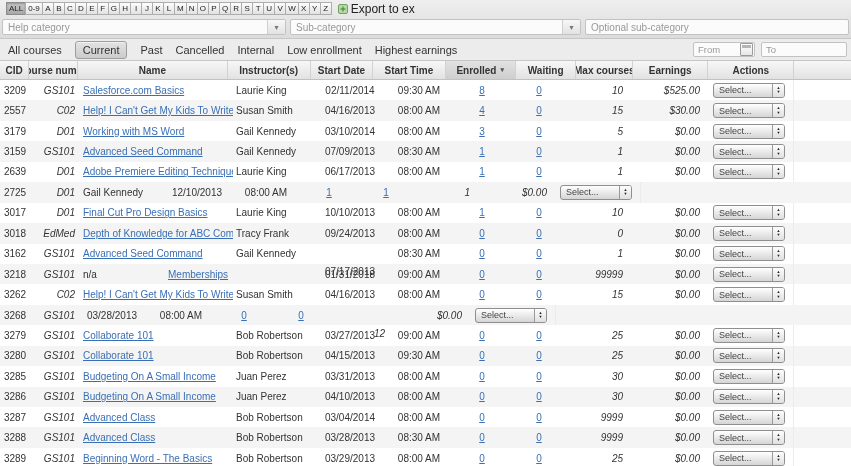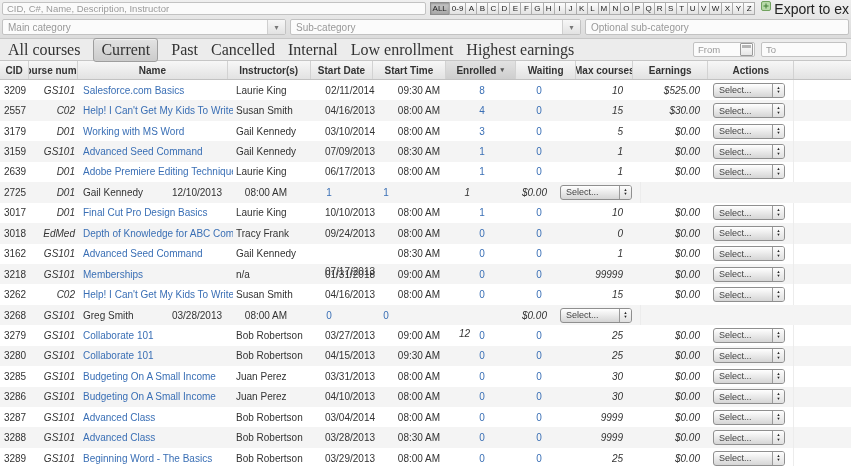--- a/index.html
+++ b/index.html
@@ -35,21 +35,21 @@
     background: linear-gradient(#fdfdfd, #e2e2e2);
     font-size: 8px; color: #222;
     display: flex; align-items: center; justify-content: center;
     cursor: default; white-space: nowrap;
   }
   .alpha-btn.selected {
     background: linear-gradient(#c9c9c9, #a8a8a8);
     border-color: #8d8d8d;
     box-shadow: inset 0 1px 2px rgba(0,0,0,.25);
   }
-  .export-btn { display: flex; align-items: flex-start; margin-left: 6px; white-space: nowrap; font-size: 14px; color: #222; }
+  .export-btn { display: flex; align-items: center; margin-left: 6px; white-space: nowrap; font-size: 12px; color: #222; }
   .export-btn svg { margin-right: 3px; flex: 0 0 auto; }
 
   .toolbar-row2 { display: flex; align-items: center; margin-top: 3px; height: 16px; }
   .fake-select {
     height: 16px; border: 1px solid #c2c2c2; border-radius: 2px;
     background: #fbfbfb; display: flex; align-items: center;
     overflow: hidden;
   }
   .fs-label { flex: 1; padding: 0 5px; color: #999; font-size: 10px; }
   .fs-chevron {
@@ -68,21 +68,21 @@
     font-family: "Liberation Sans", sans-serif; outline: none;
   }
   .optional-input::placeholder { color: #999; }
 
   
   .tabs-bar {
     height: 22px; display: flex; align-items: center;
     background: #ececec; border-bottom: 1px solid #c6c6c6;
     padding: 0 4px 0 8px;
   }
-  .tab { font-size: 16px; color: #333; margin-right: 13px; cursor: default; white-space: nowrap; font-family: Liberation Serif, serif; }
+  .tab { font-size: 11px; color: #333; margin-right: 13px; cursor: default; white-space: nowrap; }
   .tab.selected {
     border: 1px solid #9e9e9e; border-radius: 3px;
     background: linear-gradient(#e3e3e3, #cbcbcb);
     box-shadow: inset 0 1px 0 rgba(255,255,255,.5);
     padding: 2px 7px;
   }
   .date-filters { margin-left: auto; display: flex; align-items: center; }
   .date-field {
     height: 15px; border: 1px solid #c2c2c2; border-radius: 2px;
     background: #fbfbfb; display: flex; align-items: center; overflow: hidden;
@@ -126,21 +126,21 @@
   .trow { display: flex; align-items: center; height: 20.45px; background: #fff; }
   .trow.alt { background: #f4f4f4; }
   .td {
     overflow: hidden; white-space: nowrap; height: 100%;
     display: flex; align-items: center; font-size: 10px; color: #333;
   }
   .td.a-left   { justify-content: flex-start; padding-left: 3px; }
   .td.a-center { justify-content: center; }
   .td.a-right  { justify-content: flex-end; padding-right: 5px; font-style: italic; }
   .td.filler   { border-left: 1px solid #ececec; }
-  a.cell-link { color: var(--link, #3a6fb5); cursor: pointer; }
+  a.cell-link { color: var(--link, #3a6fb5); text-decoration: underline; cursor: pointer; }
 
   .mac-select {
     width: 72px; height: 15px;
     border: 1px solid #8f8f8f; border-radius: 3px;
     background: linear-gradient(#ffffff, #d5d5d5);
     display: flex; align-items: center; overflow: hidden; cursor: default;
   }
   .ms-label { flex: 1; padding: 0 5px; font-size: 9px; color: #444; }
   .ms-arrows {
     width: 12px; height: 100%;
@@ -148,21 +148,20 @@
     background: linear-gradient(#fdfdfd, #e0e0e0);
     display: flex; flex-direction: column; align-items: center; justify-content: center;
     font-size: 4px; line-height: 4.5px; color: #222;
   }
 </style>
 </head>
 <body>
 
 <div class="toolbar">
   <div class="toolbar-row1">
-    <input class="search-input" type="text" placeholder="CID, C#, Name, Description, Instructor" style="">
     <div class="alpha-group" id="alpha-group">
         <div class="alpha-btn selected">ALL</div>
         <div class="alpha-btn">0-9</div>
         <div class="alpha-btn">A</div>
         <div class="alpha-btn">B</div>
         <div class="alpha-btn">C</div>
         <div class="alpha-btn">D</div>
         <div class="alpha-btn">E</div>
         <div class="alpha-btn">F</div>
         <div class="alpha-btn">G</div>
@@ -189,21 +188,21 @@
     <div class="export-btn">
       <svg width="10" height="10">
         <rect x="0.5" y="0.5" width="9" height="9" rx="1.5" fill="#b7d9a8" stroke="#71a25f"></rect>
         <path d="M2.5 5h5M5 2.5v5" stroke="#3f7a32" stroke-width="1"></path>
       </svg>
       <span>Export to ex</span>
     </div>
   </div>
   <div class="toolbar-row2">
     <div class="fake-select w-main">
-      <span class="fs-label">Main category</span>
+      <span class="fs-label">Help category</span>
       <span class="fs-chevron">▾</span>
     </div>
     <div class="fake-select w-sub">
       <span class="fs-label">Sub-category</span>
       <span class="fs-chevron">▾</span>
     </div>
     <input class="optional-input" type="text" placeholder="Optional sub-category" style="">
   </div>
 </div>
 
@@ -511,24 +510,24 @@
             <span>▲</span>
             <span>▼</span>
           </span>
         </div>
       </div>
       <div class="td a-center filler" style="width: 58px;"></div>
     </div>
     <div class="trow alt">
       <div class="td a-center" style="width: 30px;">3218</div>
       <div class="td a-right" style="width: 50px;">GS101</div>
+      <div class="td a-left" style="width: 85px;">n/a</div>
       <div class="td a-left" style="width: 153px;">
         <a class="cell-link">Memberships</a>
       </div>
-      <div class="td a-left" style="width: 85px;">n/a</div>
       <div class="td a-center" style="width: 64px;">01/31/2018</div>
       <div class="td a-center" style="width: 74px;">09:00 AM</div>
       <div class="td a-center" style="width: 52px;">
         <a class="cell-link">0</a>
       </div>
       <div class="td a-center" style="width: 62px;">
         <a class="cell-link">0</a>
       </div>
       <div class="td a-right" style="width: 58px;">99999</div>
       <div class="td a-right" style="width: 77px;">$0.00</div>
@@ -567,21 +566,20 @@
             <span>▲</span>
             <span>▼</span>
           </span>
         </div>
       </div>
       <div class="td a-center filler" style="width: 58px;"></div>
     </div>
     <div class="trow alt">
       <div class="td a-center" style="width: 30px;">3268</div>
       <div class="td a-right" style="width: 50px;">GS101</div>
-      <div class="td a-left" style="width: 85px;">Greg Smith</div>
       <div class="td a-center" style="width: 64px;">03/28/2013</div>
       <div class="td a-center" style="width: 74px;">08:00 AM</div>
       <div class="td a-center" style="width: 52px;">
         <a class="cell-link">0</a>
       </div>
       <div class="td a-center" style="width: 62px;">
         <a class="cell-link">0</a>
       </div>
       <div class="td a-right" style="width: 58px; margin-top: 36px;">12</div>
       <div class="td a-right" style="width: 77px;">$0.00</div>

